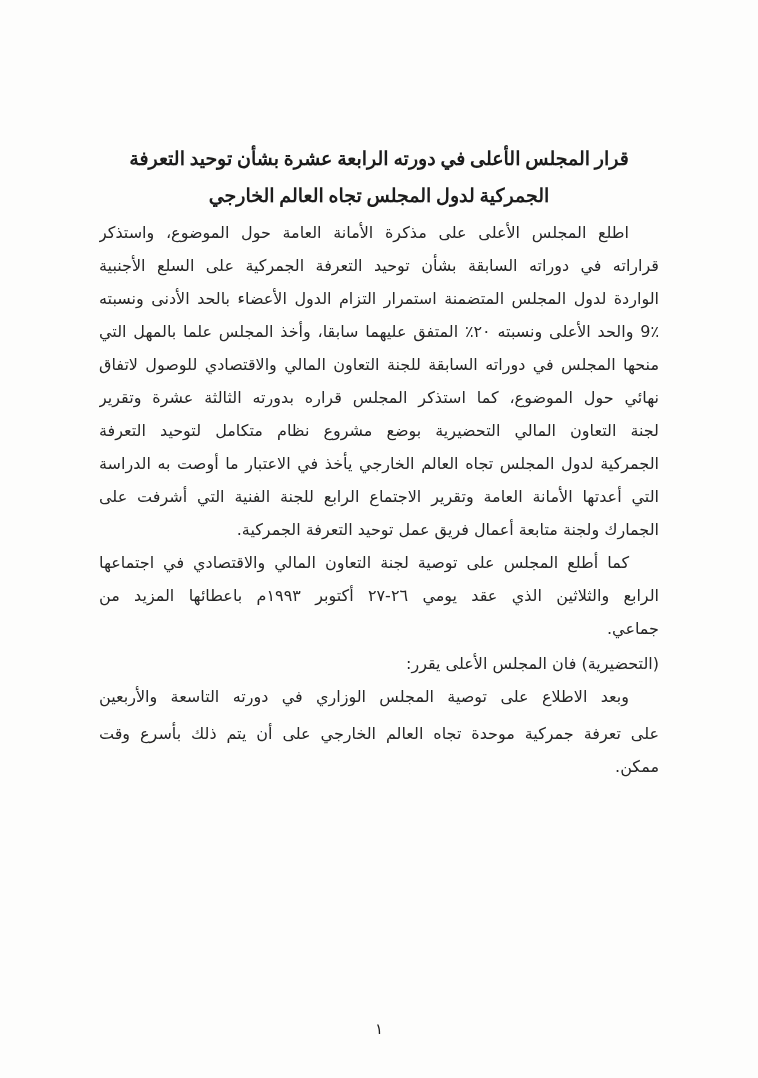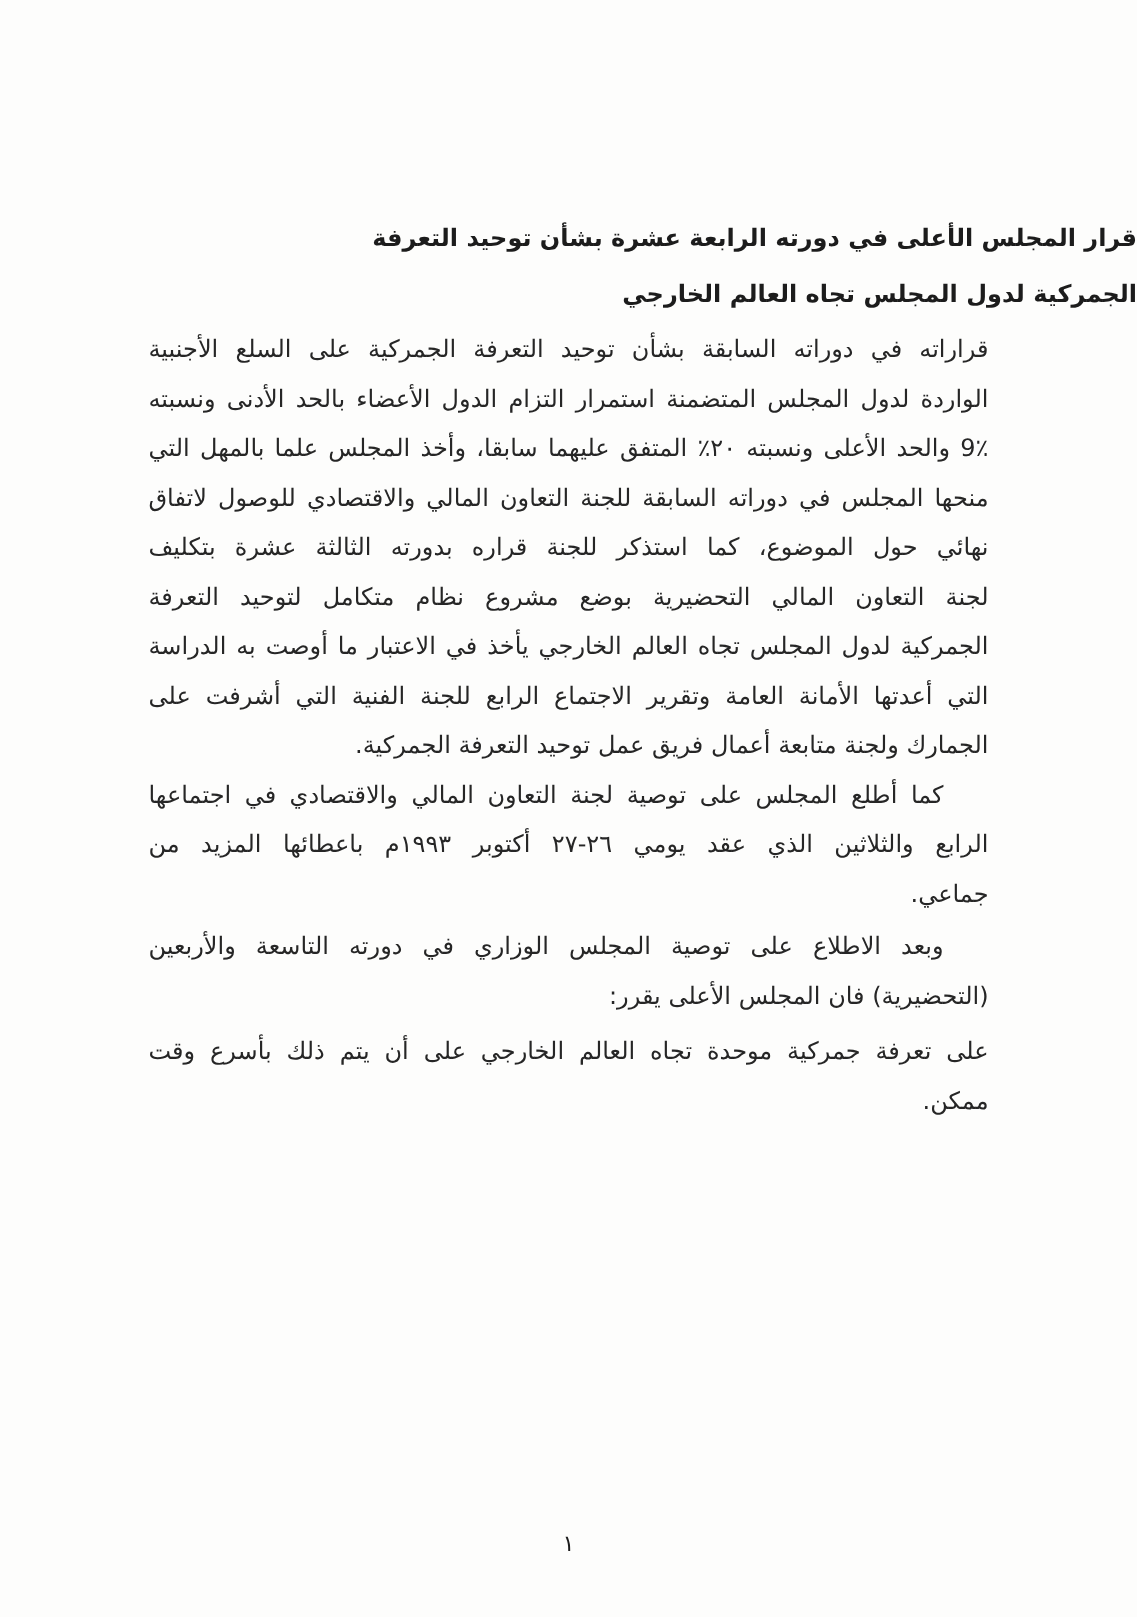--- a/index.html
+++ b/index.html
@@ -16,26 +16,27 @@
     overflow: hidden;
     font-family: "DejaVu Sans", sans-serif;
     direction: rtl;
   }
   .title {
     position: absolute;
     top: 140px;
     left: 0;
     right: 0;
     margin: 0;
-    text-align: right;
-    font-size: 16px;
+    text-align: center;
+    font-size: 19px;
     font-weight: bold;
     color: #1c1c1c;
     line-height: 37px;
     letter-spacing: 0.2px;
+    font-family: Liberation Serif, serif;
   }
   .title-line { display: block; }
   .doc-body {
     position: absolute;
     top: 216px;
     right: 99px;
     width: 560px;
     color: #262626;
     font-size: 16px;
   }
@@ -72,40 +73,41 @@
 
 <div class="page">
 
   <h1 class="title">
     <span class="title-line">قرار المجلس الأعلى في دورته الرابعة عشرة بشأن توحيد التعرفة</span>
     <span class="title-line">الجمركية لدول المجلس تجاه العالم الخارجي</span>
   </h1>
 
   <div class="doc-body" id="doc-body">
       <div class="paragraph">
+        <div class="line first">اطلع المجلس الأعلى على مذكرة الأمانة العامة حول الموضوع، واستذكر</div>
         <div class="line">قراراته في دوراته السابقة بشأن توحيد التعرفة الجمركية على السلع الأجنبية</div>
         <div class="line">الواردة لدول المجلس المتضمنة استمرار التزام الدول الأعضاء بالحد الأدنى ونسبته</div>
         <div class="line">9٪ والحد الأعلى ونسبته ٢٠٪ المتفق عليهما سابقا، وأخذ المجلس علما بالمهل التي</div>
         <div class="line">منحها المجلس في دوراته السابقة للجنة التعاون المالي والاقتصادي للوصول لاتفاق</div>
-        <div class="line">نهائي حول الموضوع، كما استذكر للجنة قراره بدورته الثالثة عشرة بتكليف</div>
+        <div class="line">نهائي حول الموضوع، كما استذكر المجلس قراره بدورته الثالثة عشرة وتقرير</div>
         <div class="line">لجنة التعاون المالي التحضيرية بوضع مشروع نظام متكامل لتوحيد التعرفة</div>
         <div class="line">الجمركية لدول المجلس تجاه العالم الخارجي يأخذ في الاعتبار ما أوصت به الدراسة</div>
         <div class="line">التي أعدتها الأمانة العامة وتقرير الاجتماع الرابع للجنة الفنية التي أشرفت على</div>
       </div>
       <div class="paragraph">
         <div class="line last">الجمارك ولجنة متابعة أعمال فريق عمل توحيد التعرفة الجمركية.</div>
       </div>
       <div class="paragraph">
         <div class="line first">كما أطلع المجلس على توصية لجنة التعاون المالي والاقتصادي في اجتماعها</div>
         <div class="line">الرابع والثلاثين الذي عقد يومي ٢٦-٢٧ أكتوبر ١٩٩٣م باعطائها المزيد من</div>
         <div class="line last">جماعي.</div>
       </div>
       <div class="paragraph">
+        <div class="line last">(التحضيرية) فان المجلس الأعلى يقرر:</div>
         <div class="line first">وبعد الاطلاع على توصية المجلس الوزاري في دورته التاسعة والأربعين</div>
-        <div class="line last">(التحضيرية) فان المجلس الأعلى يقرر:</div>
       </div>
       <div class="paragraph">
         <div class="line">على تعرفة جمركية موحدة تجاه العالم الخارجي على أن يتم ذلك بأسرع وقت</div>
         <div class="line last">ممكن.</div>
       </div>
     </div>
 
   <div class="page-number">١</div>
 
 </div>

